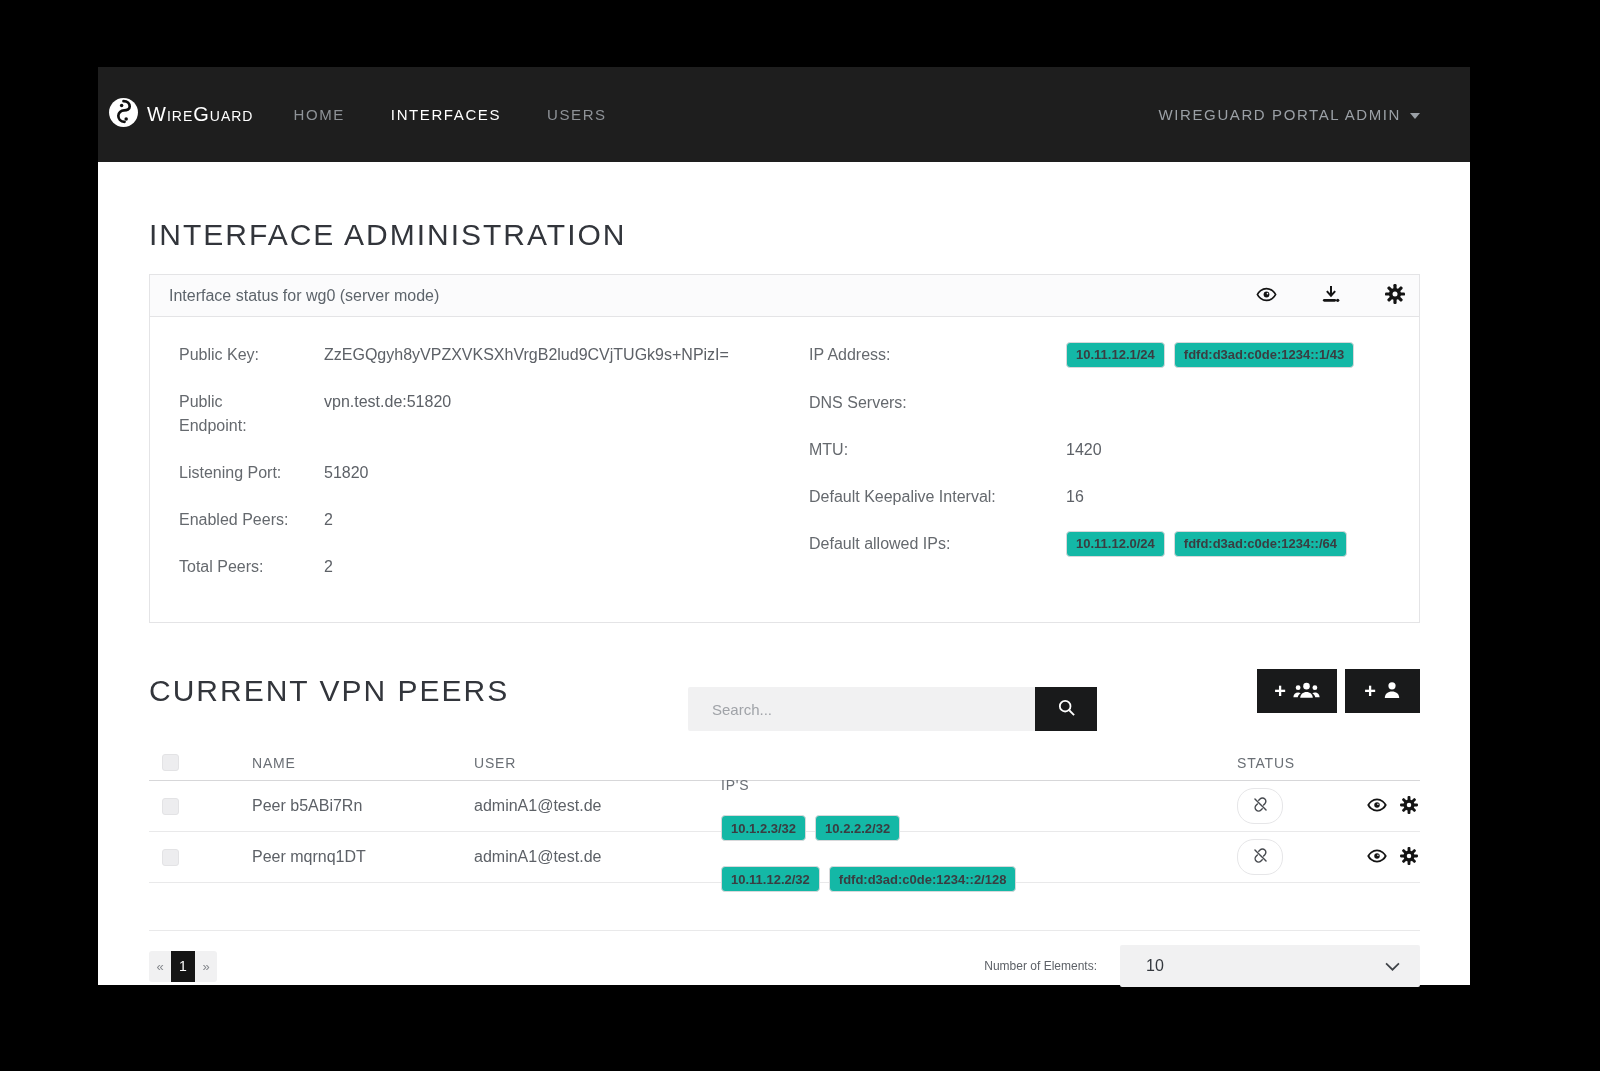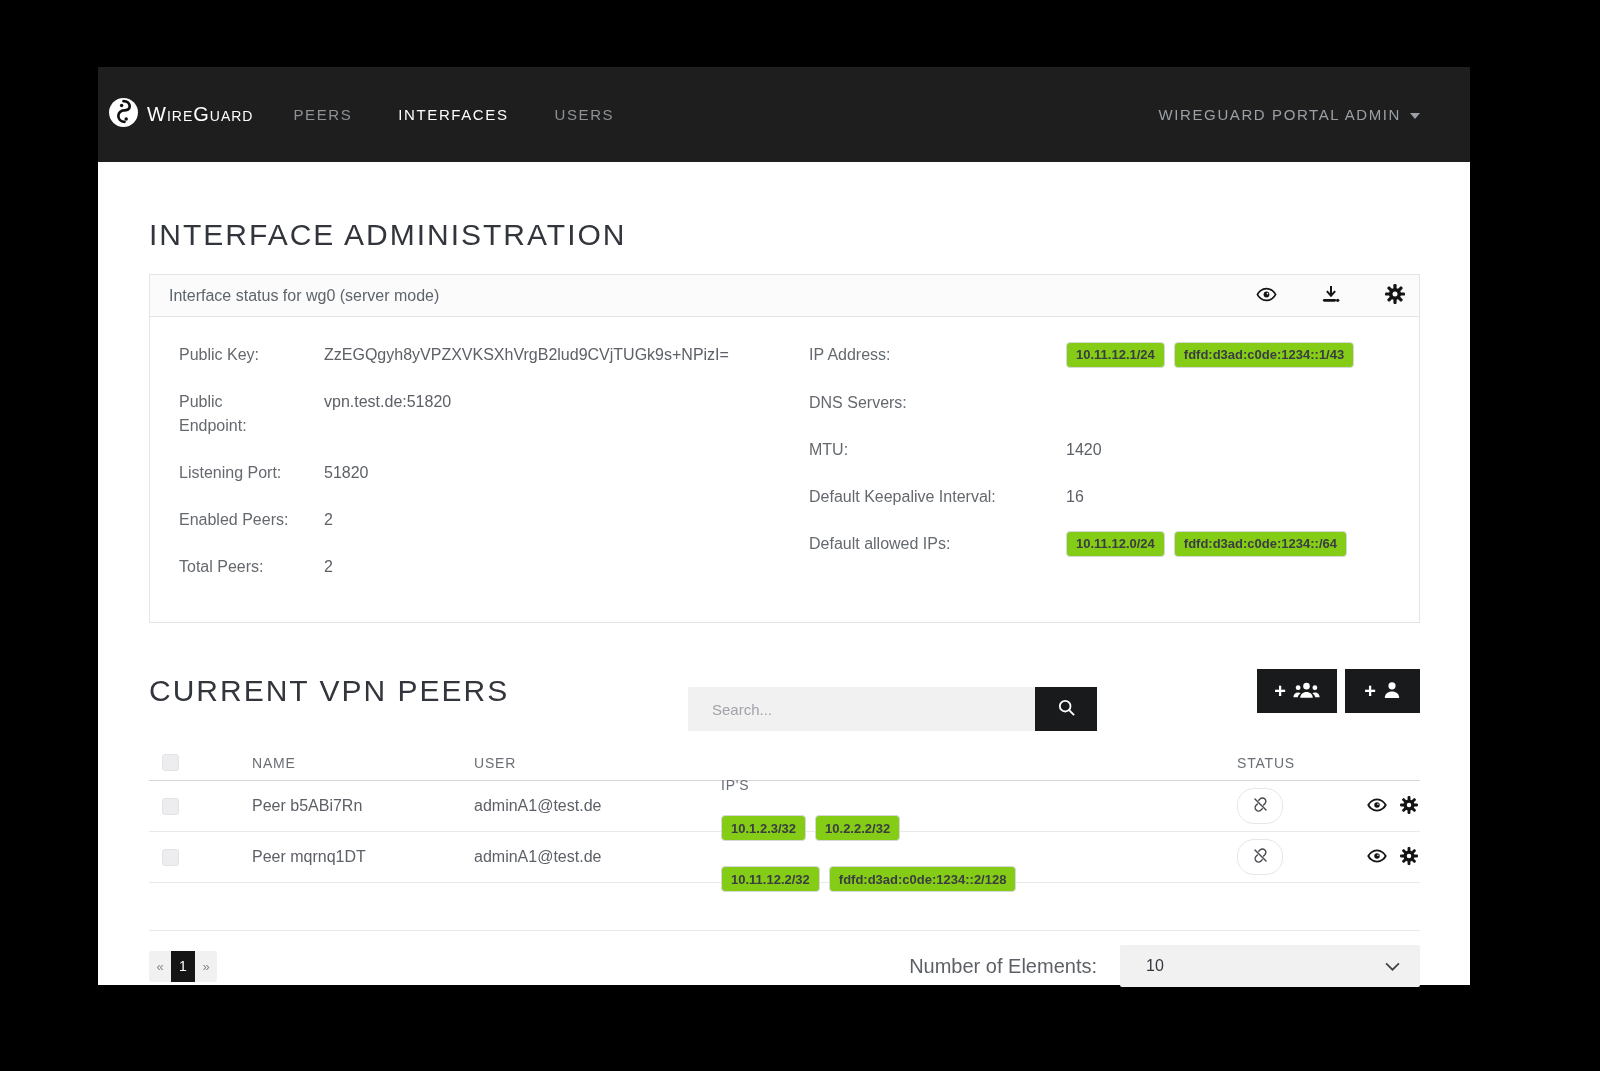--- a/index.html
+++ b/index.html
@@ -39,21 +39,21 @@
   .icon-btn{background:none;border:none;padding:0;cursor:pointer;color:#141414;display:flex;align-items:center;}
   .card-body{display:flex;padding:26px 0 0 29px;box-sizing:border-box;}
   .col-left{width:630px;}
   .col-right{flex:1;}
   .info-row{display:flex;margin-bottom:23px;min-height:24px;line-height:24px;font-size:16px;color:#65696e;}
   .info-label{width:112px;margin-right:33px;white-space:pre-line;}
   .col-right .info-label{width:240px;margin-right:17px;}
   .info-value{color:#5d6167;}
   .badges{display:flex;gap:9px;margin-top:-1px;}
   .badge{height:26px;box-sizing:border-box;border:1px solid #d8d8da;border-radius:4px;padding:0 9px;
-         font-size:13px;font-weight:bold;color:#3a3d41;display:flex;align-items:center;background:#84cc16;}
+         font-size:13px;font-weight:bold;color:#3a3d41;display:flex;align-items:center;background:#14b8a6;}
 
   
   .peers-header{position:absolute;top:600px;left:51px;width:1271px;height:48px;display:flex;align-items:center;}
   .peers-header h2{margin:0;font-size:30px;font-weight:500;letter-spacing:2px;color:#32353b;}
   .search-group{position:absolute;left:539px;top:20px;display:flex;height:44px;}
   .search-input{width:347px;background:#f1f1f2;border:none;outline:none;padding:0 24px;font-size:15px;
                 color:#34373c;border-radius:2px 0 0 2px;box-sizing:border-box;}
   .search-input::placeholder{color:#a0a3a8;}
   .search-btn{width:62px;background:#191a1b;border:none;cursor:pointer;display:flex;align-items:center;
               justify-content:center;}
@@ -81,21 +81,21 @@
   .status-pill{width:44px;height:34px;border:1px solid #e6e6e8;border-radius:17px;display:flex;
                align-items:center;justify-content:center;color:#46494e;background:#fff;}
 
   
   .peers-footer{position:absolute;top:878px;left:51px;width:1271px;height:42px;display:flex;align-items:center;}
   .pagination{display:flex;height:31px;font-size:13px;border-radius:3px;overflow:hidden;}
   .page-btn{width:22px;background:#f1f1f2;color:#85888d;display:flex;align-items:center;
             justify-content:center;cursor:pointer;}
   .page-btn.current{width:24px;background:#151515;color:#fff;font-size:14px;}
   .elements{margin-left:auto;display:flex;align-items:center;}
-  .elements-label{font-size:20px;color:#5d6167;margin-right:23px;}
+  .elements-label{font-size:12px;color:#5d6167;margin-right:23px;}
   .elements-select{width:300px;height:42px;background:#f1f1f2;display:flex;align-items:center;
                    justify-content:space-between;padding:0 20px 0 26px;box-sizing:border-box;
                    font-size:16px;color:#35393f;cursor:pointer;border-radius:2px;}
 </style>
 </head>
 <body>
 
 <div class="canvas">
   <div class="page">
 
@@ -105,21 +105,21 @@
           <svg width="31" height="31" viewBox="0 0 30 30">
             <circle cx="15" cy="15" r="14" fill="#fff"></circle>
             <path d="M15 4c4 0 6 2.4 6 5.3S18.4 13 15.5 13 10 15.2 10 18.1 12 24 16 24" fill="none" stroke="#101010" stroke-width="2.6" stroke-linecap="round"></path>
             <circle cx="13.2" cy="8.2" r="1.7" fill="#101010"></circle>
             <circle cx="17.6" cy="21.4" r="1.7" fill="#101010"></circle>
           </svg>
         </span>
         <span class="brand-name">WireGuard</span>
       </div>
       <div class="nav-links">
-        <span class="nav-link">PEERS</span>
+        <span class="nav-link">HOME</span>
         <span class="nav-link active">INTERFACES</span>
         <span class="nav-link">USERS</span>
       </div>
       <div class="user-menu">
         <span>WIREGUARD PORTAL ADMIN</span>
         <span class="caret-down"></span>
       </div>
     </div>
 
     <div class="admin-header">

